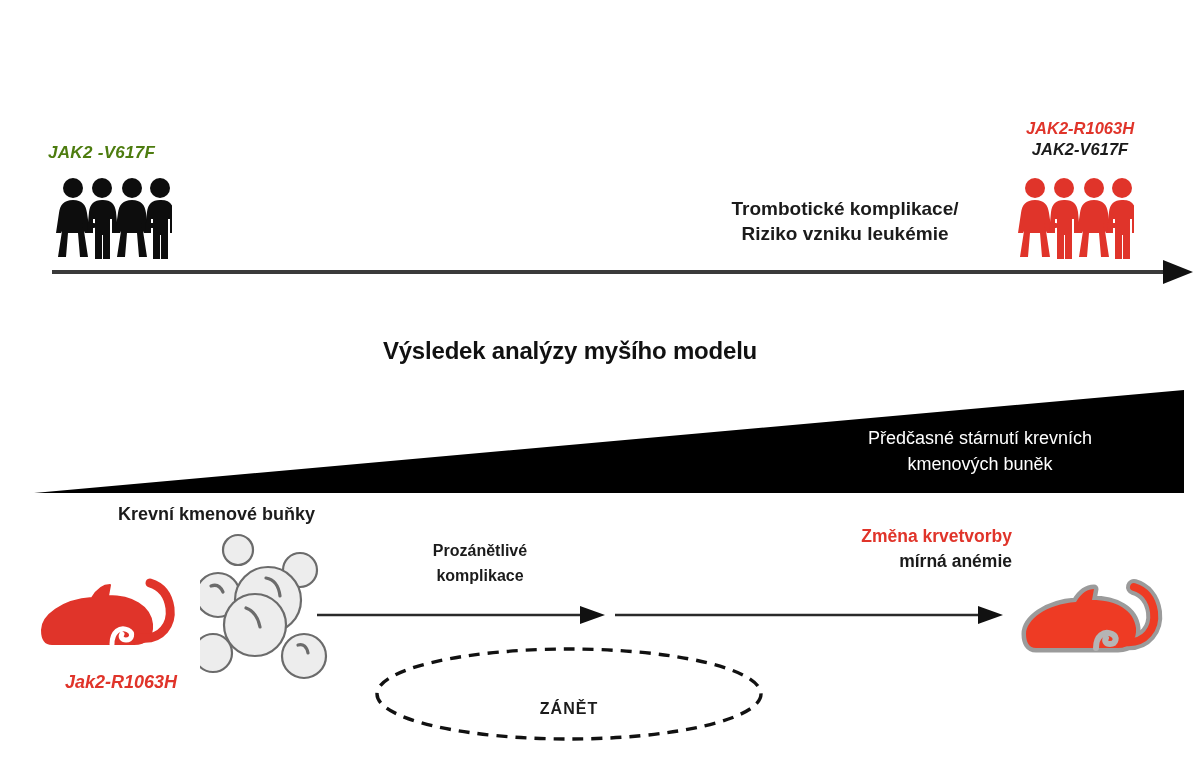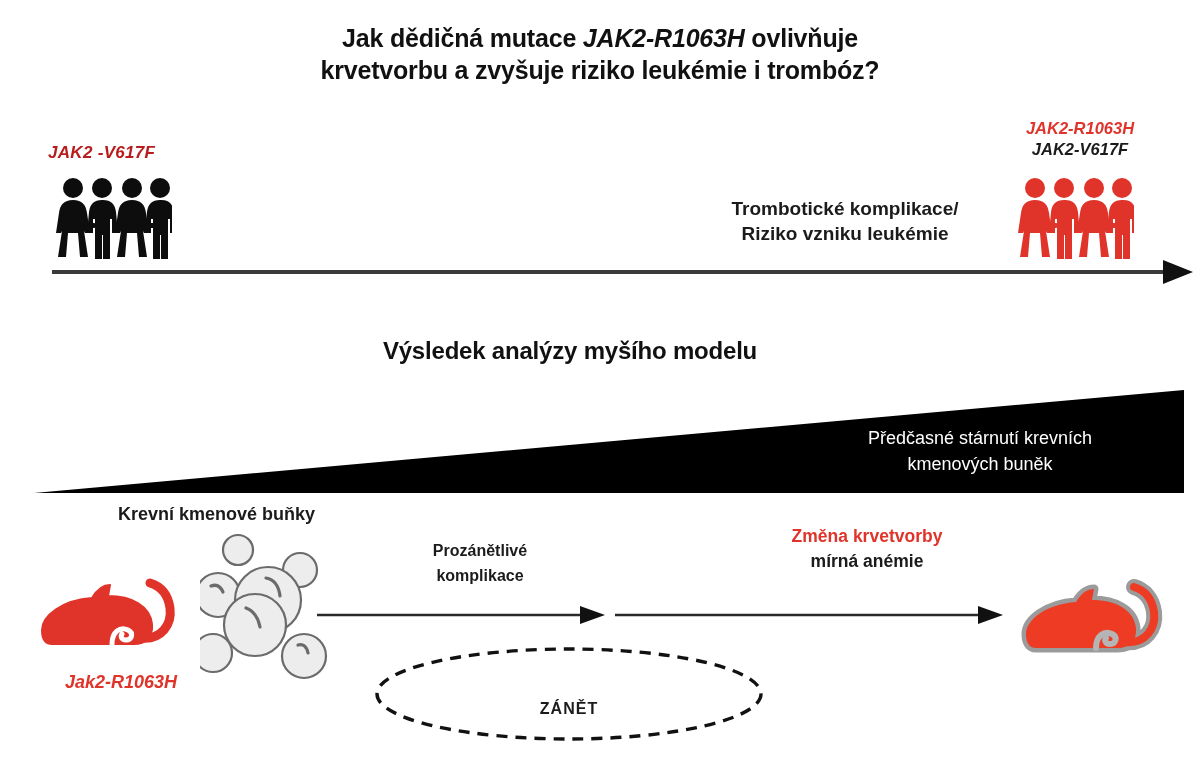--- a/index.html
+++ b/index.html
@@ -28,21 +28,21 @@
     letter-spacing:-0.2px;
   }
   #title .gene{font-style:italic;}
 
   
   #label-left{
     left:48px; top:143px;
     font-size:17px;
     font-weight:bold;
     font-style:italic;
-    color:#b91c1c;
+    color:#4d7c0f;
     letter-spacing:0.3px;
     white-space:nowrap;
   }
   #people-black{ left:56px; top:176px; }
   #people-red{ left:1018px; top:176px; }
 
   #label-right{
     left:1000px; top:118px;
     width:160px;
     text-align:center;
@@ -124,21 +124,21 @@
     font-size:16px;
     font-weight:bold;
     line-height:25px;
     color:#1b1b1b;
     white-space:nowrap;
   }
 
   #arrow2-label{
     left:722px; top:524px;
     width:290px;
-    text-align:center;
+    text-align:right;
     font-size:17.5px;
     font-weight:bold;
     line-height:25px;
     white-space:nowrap;
   }
   #arrow2-label .hl{color:#e0342a;}
   #arrow2-label .nm{color:#1b1b1b;}
 
   #ellipse{ left:374px; top:646px; }
   #ellipse-text{
@@ -150,24 +150,20 @@
     letter-spacing:1px;
     color:#1b1b1b;
     margin-top:28px;
   }
 </style>
 </head>
 <body>
 
 <div id="canvas">
 
-  <div class="abs" id="title">
-    <div><span>Jak dědičná mutace </span><span class="gene">JAK2-R1063H</span><span> ovlivňuje</span></div>
-    <div>krvetvorbu a zvyšuje riziko leukémie i trombóz?</div>
-  </div>
 
   <div class="abs" id="label-left">JAK2 -V617F</div>
 
   <div class="abs" id="people-black">
     <svg width="116" height="85" viewBox="0 0 116 85" aria-hidden="true">
       <g fill="#0d0d0d">
 
         <circle cx="17" cy="12" r="10"></circle>
         <path d="M17 24 c-9 0 -13 5 -14 13 l-3 20 h5 l1 -2 l-4 26 h8 l2 -24 h10 l2 24 h8 l-4 -26 l1 2 h5 l-3 -20 c-1 -8 -5 -13 -14 -13z"></path>
 

